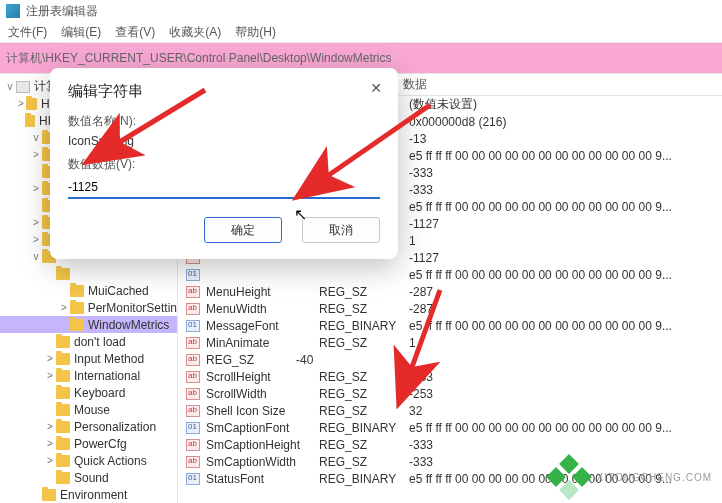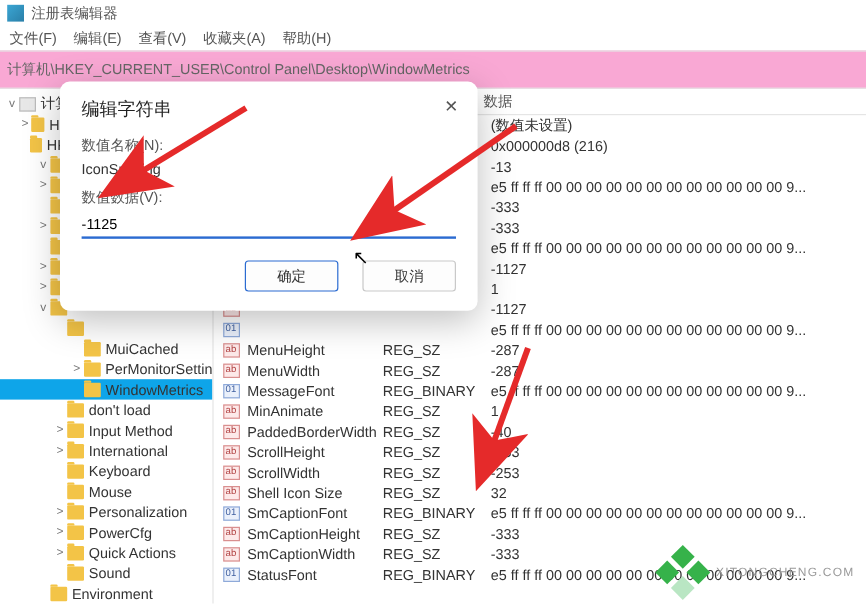--- a/index.html
+++ b/index.html
@@ -14,21 +14,21 @@
 .addressbar { height: 32px; display: flex; align-items: center; padding: 0 6px; color: #666; border-top: 1px solid #e5e5e5; border-bottom: 1px solid #e5e5e5; background: #f9a8d4; }
 
 .main { display: flex; height: calc(503px - 62px); }
 
 .tree { width: 178px; border-right: 1px solid #e5e5e5; overflow: hidden; padding-top: 4px; }
 .tree-item { display: flex; align-items: center; height: 17px; padding-left: 4px; white-space: nowrap; color: #333; }
 .tree-item .twisty { width: 12px; text-align: center; color: #777; font-size: 10px; }
 .tree-item .folder { width: 14px; height: 12px; background: #f3c447; border-radius: 1px; margin-right: 4px; display: inline-block; position: relative; }
 .tree-item .folder::before { content: ""; position: absolute; top: -2px; left: 0; width: 6px; height: 2px; background: #f3c447; border-radius: 1px 1px 0 0; }
 .tree-item .comp { width: 14px; height: 12px; background: #e8e8e8; border: 1px solid #bbb; margin-right: 4px; display: inline-block; }
-.tree-item.selected { background: #0ea5e9; }
+.tree-item.selected { background: #c4b5fd; }
 .indent1 { padding-left: 16px; }
 .indent2 { padding-left: 30px; }
 .indent3 { padding-left: 44px; }
 .indent4 { padding-left: 58px; }
 
 .list { flex: 1; overflow: hidden; }
 .list-header { display: flex; height: 22px; border-bottom: 1px solid #e5e5e5; align-items: center; color: #555; }
 .col-name { width: 135px; padding-left: 8px; }
 .col-type { width: 90px; }
 .col-data { flex: 1; }
@@ -318,21 +318,20 @@
           <span class="rdata">e5 ff ff ff 00 00 00 00 00 00 00 00 00 00 00 00 9...</span>
         </div>
         <div class="row">
           <span class="val-icon val-sz"></span>
           <span class="rname">MinAnimate</span>
           <span class="rtype">REG_SZ</span>
           <span class="rdata">1</span>
         </div>
         <div class="row">
           <span class="val-icon val-sz"></span>
-          <span class="rname">PaddedBorderWidth</span>
           <span class="rtype">REG_SZ</span>
           <span class="rdata">-40</span>
         </div>
         <div class="row">
           <span class="val-icon val-sz"></span>
           <span class="rname">ScrollHeight</span>
           <span class="rtype">REG_SZ</span>
           <span class="rdata">-253</span>
         </div>
         <div class="row">

